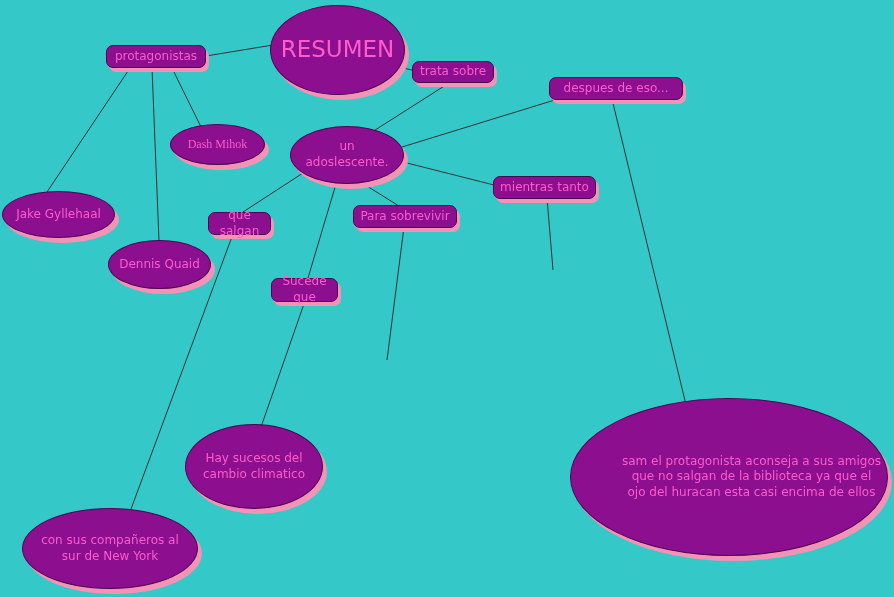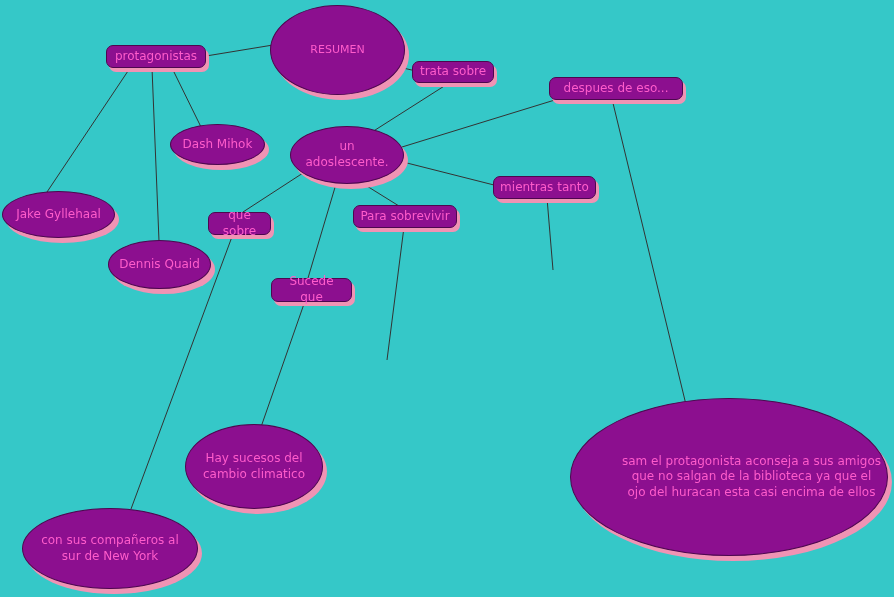--- a/index.html
+++ b/index.html
@@ -51,32 +51,32 @@
   .ellipse{
     border-radius:50%;
     box-shadow:4px 5px 0 var(--shadow);
   }
   .rect{
     border-radius:7px;
     box-shadow:3px 4px 0 var(--shadow);
     text-align:center;
   }
   
-  #n-resumen{left:270px;top:5px;width:135px;height:90px;font-size:11px;}
+  #n-resumen{left:270px;top:5px;width:135px;height:90px;font-size:23px;}
   #n-protagonistas{left:106px;top:45px;width:100px;height:23px;}
   #n-trata-sobre{left:412px;top:61px;width:82px;height:22px;}
   #n-despues-de-eso{left:549px;top:77px;width:134px;height:23px;}
-  #n-dash-mihok{left:170px;top:124px;width:95px;height:41px;}
+  #n-dash-mihok{left:170px;top:124px;width:95px;height:41px;font-family:Liberation Serif, serif;}
   #n-un-adolescente{left:290px;top:126px;width:114px;height:58px;}
   #n-mientras-tanto{left:493px;top:176px;width:103px;height:23px;}
   #n-jake-gyllehaal{left:2px;top:191px;width:113px;height:47px;}
   #n-que-viaja{left:208px;top:212px;width:63px;height:23px;}
   #n-para-sobrevivir{left:353px;top:205px;width:104px;height:23px;}
   #n-dennis-quaid{left:108px;top:240px;width:103px;height:49px;align-items:center;}
-  #n-sucede-que{left:271px;top:278px;width:81px;height:24px;}
+  #n-sucede-que{left:271px;top:278px;width:67px;height:24px;}
   #n-tormenta{left:440px;top:267px;width:234px;height:120px;}
   #n-resguardan{left:301px;top:357px;width:157px;height:88px;}
   #n-sucesos-climaticos{left:185px;top:424px;width:138px;height:85px;}
   #n-sam-consejo{left:570px;top:398px;width:318px;height:158px;justify-content:flex-end;}
   #n-companeros{left:22px;top:508px;width:176px;height:81px;}
 </style>
 </head>
 <body>
 
 <div class="canvas">
@@ -126,21 +126,21 @@
 
   <div class="node rect" id="n-mientras-tanto">
     <span>mientras tanto</span>
   </div>
 
   <div class="node ellipse" id="n-jake-gyllehaal">
     <span>Jake Gyllehaal</span>
   </div>
 
   <div class="node rect" id="n-que-viaja">
-    <span>que sobre</span>
+    <span>que salgan</span>
   </div>
 
   <div class="node rect" id="n-para-sobrevivir">
     <span>Para sobrevivir</span>
   </div>
 
   <div class="node ellipse" id="n-dennis-quaid">
     <span>Dennis Quaid</span>
   </div>
 

